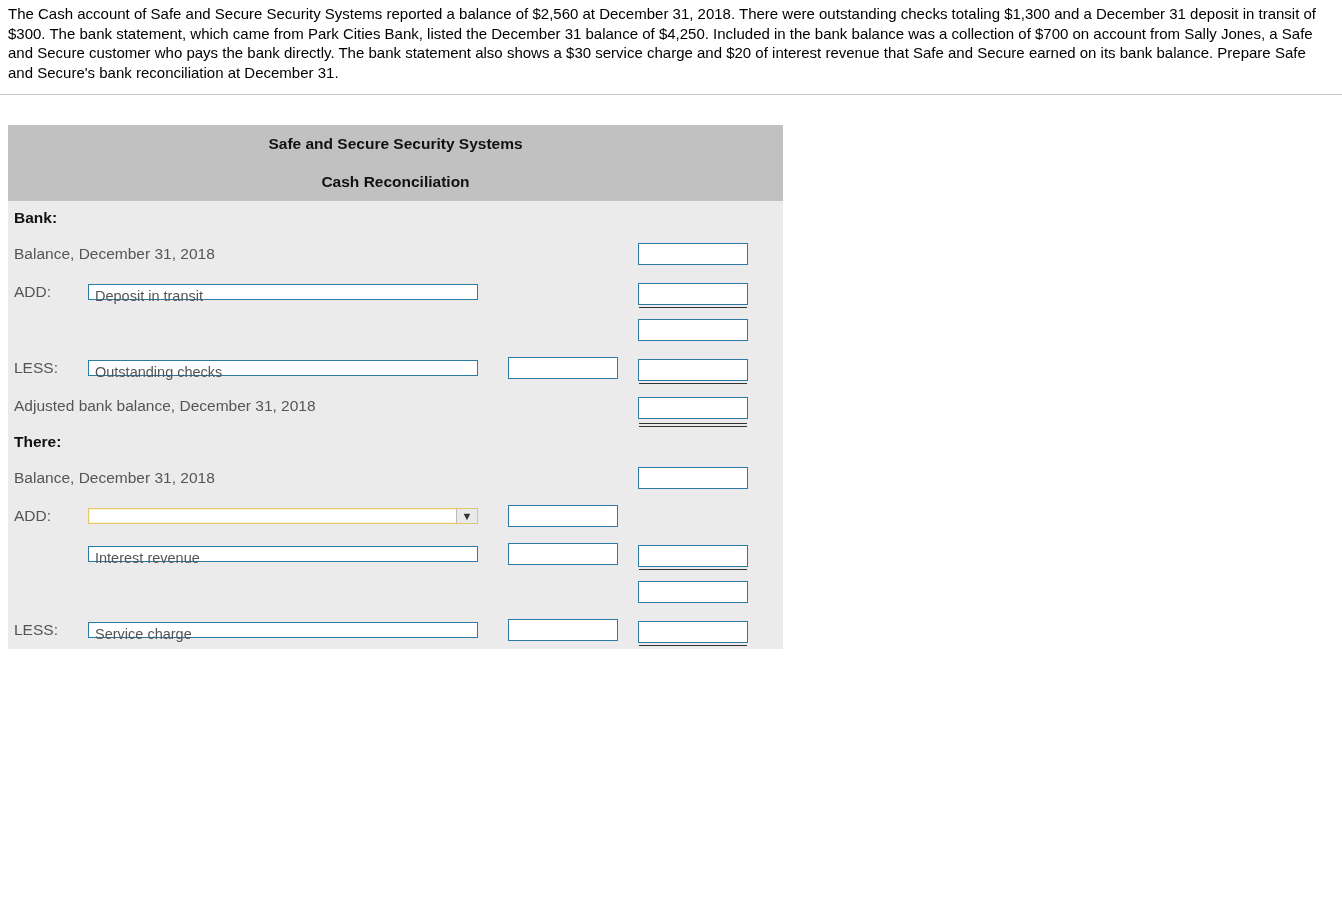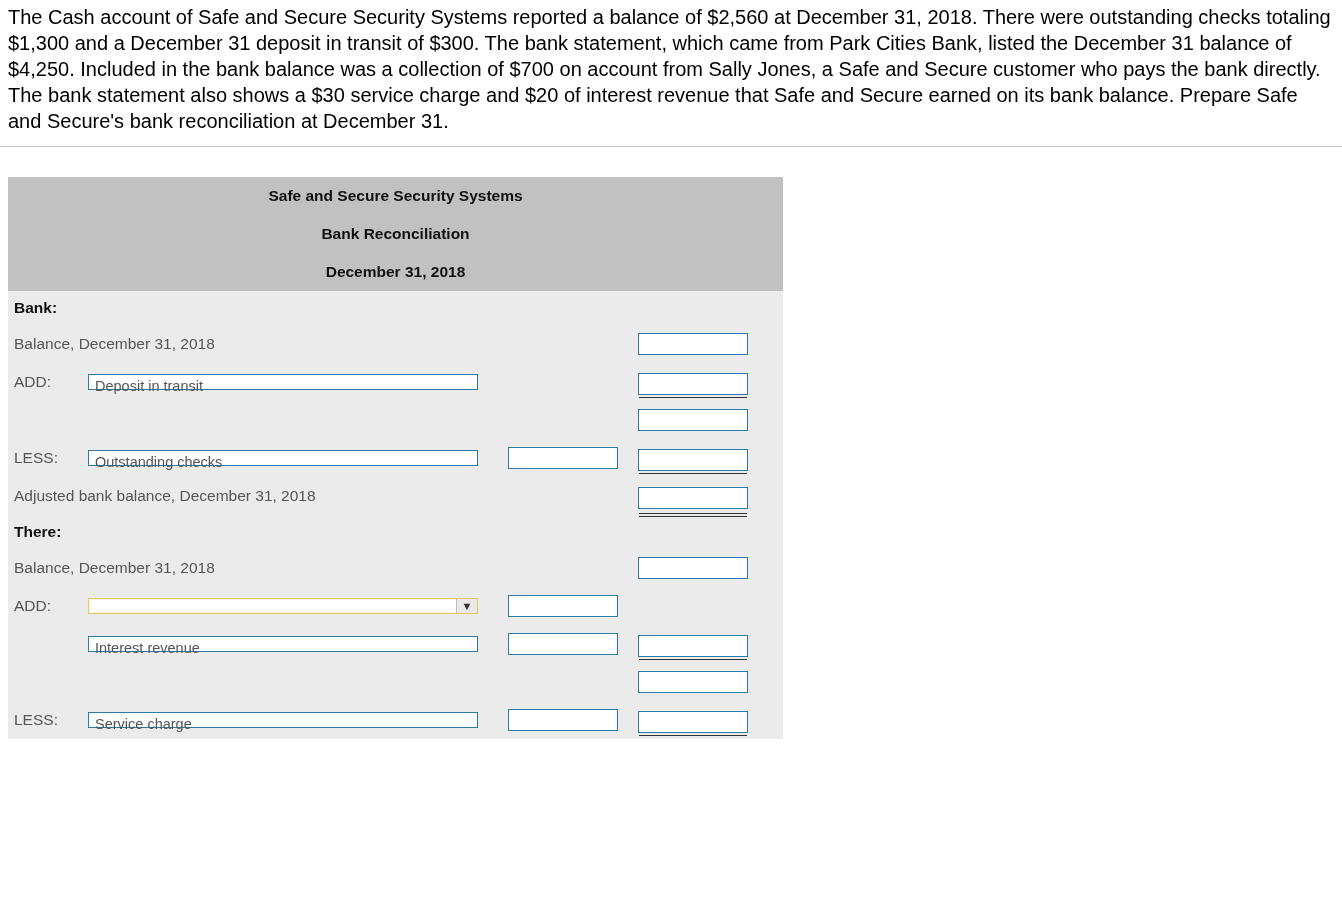--- a/index.html
+++ b/index.html
@@ -6,21 +6,21 @@
     margin: 0;
     padding: 0;
     font-family: Arial, Helvetica, sans-serif;
     font-size: 16px;
     color: #111;
     background: #fff;
     width: 1342px;
   }
   .problem {
     padding: 4px 8px 6px 8px;
-    font-size: 20px;
+    font-size: 15px;
     line-height: 1.3;
     color: #000;
   }
   .hr {
     border: 0;
     border-top: 1px solid #c8c8c8;
     margin: 6px 0 30px 0;
   }
   .sheet {
     margin-left: 8px;
@@ -169,26 +169,21 @@
   </colgroup>
 
   <tbody>
         <tr class="hdr">
           <td colspan="4">
             <span class="pad">Safe and Secure Security Systems</span>
           </td>
         </tr>
   <tr class="hdr">
           <td colspan="4">
-            <span class="pad">Bank Reconciliation</span>
-          </td>
-        </tr>
-  <tr class="hdr">
-          <td colspan="4">
-            <span class="pad">December 31, 2018</span>
+            <span class="pad">Cash Reconciliation</span>
           </td>
         </tr>
 
   <tr class="short">
     <td colspan="4">
             <span class="rowpad sectlabel">Bank:</span>
           </td>
   </tr>
   <tr class="tall">
     <td colspan="3">

